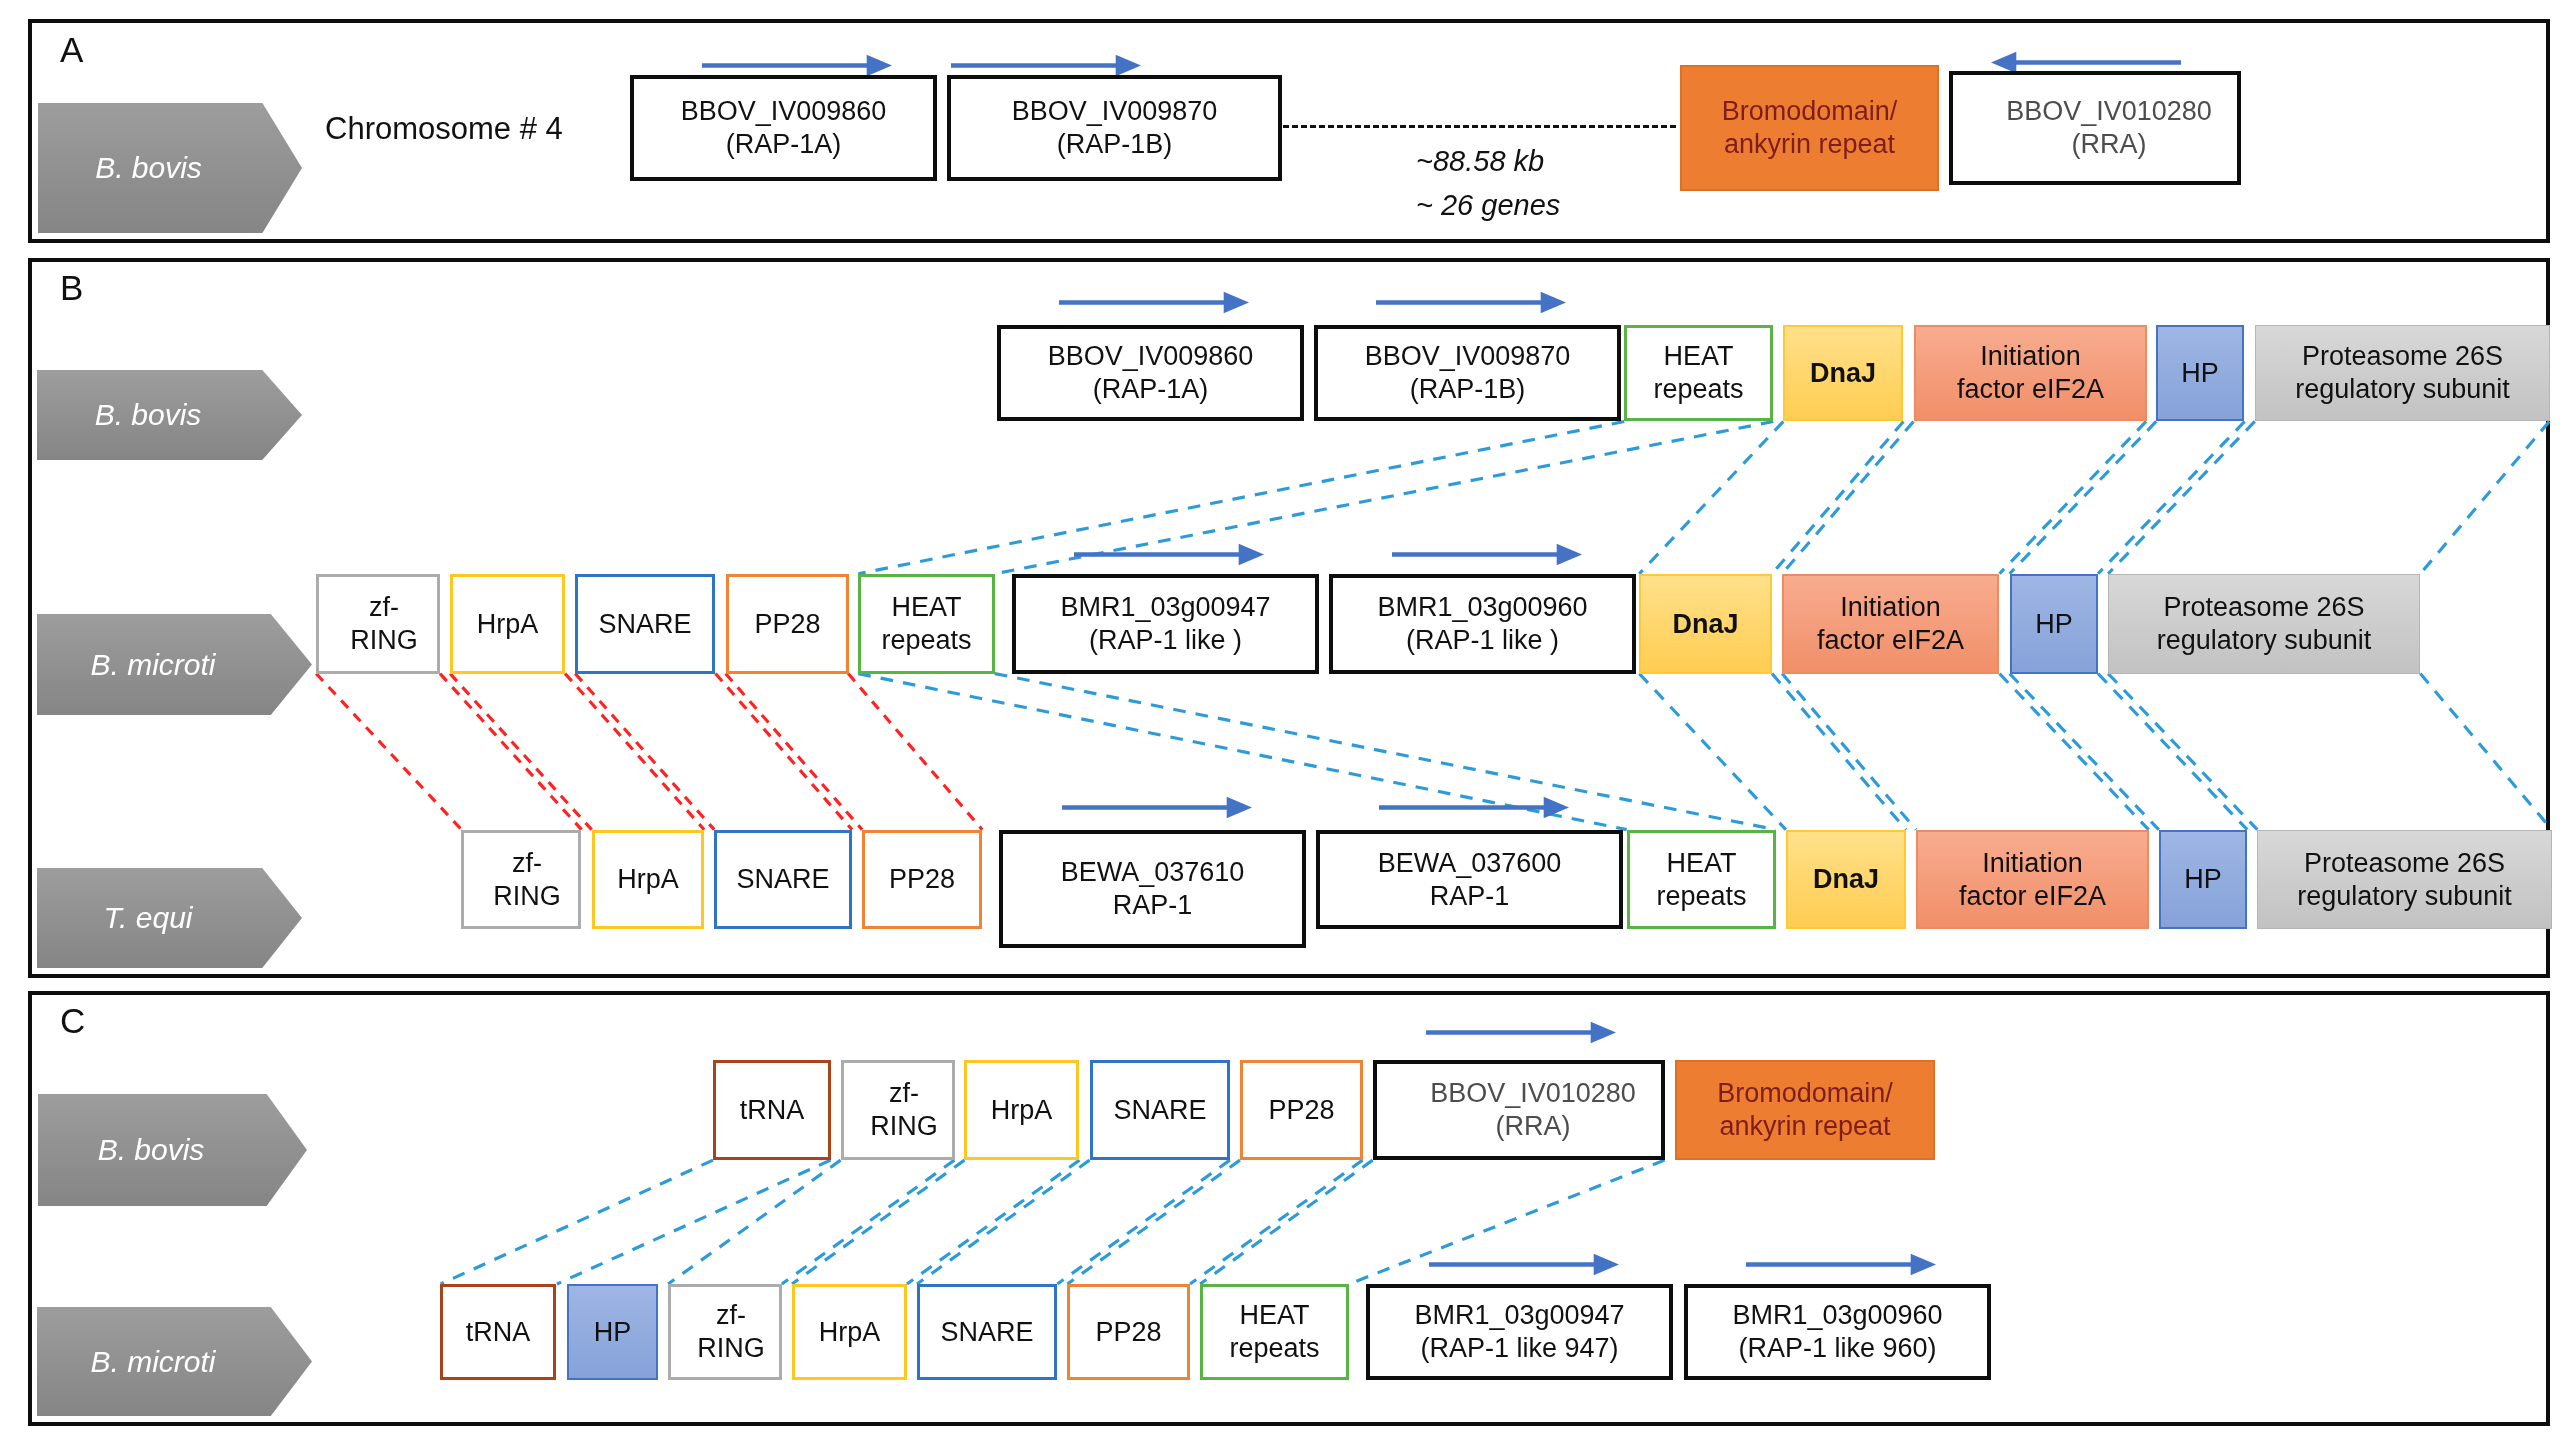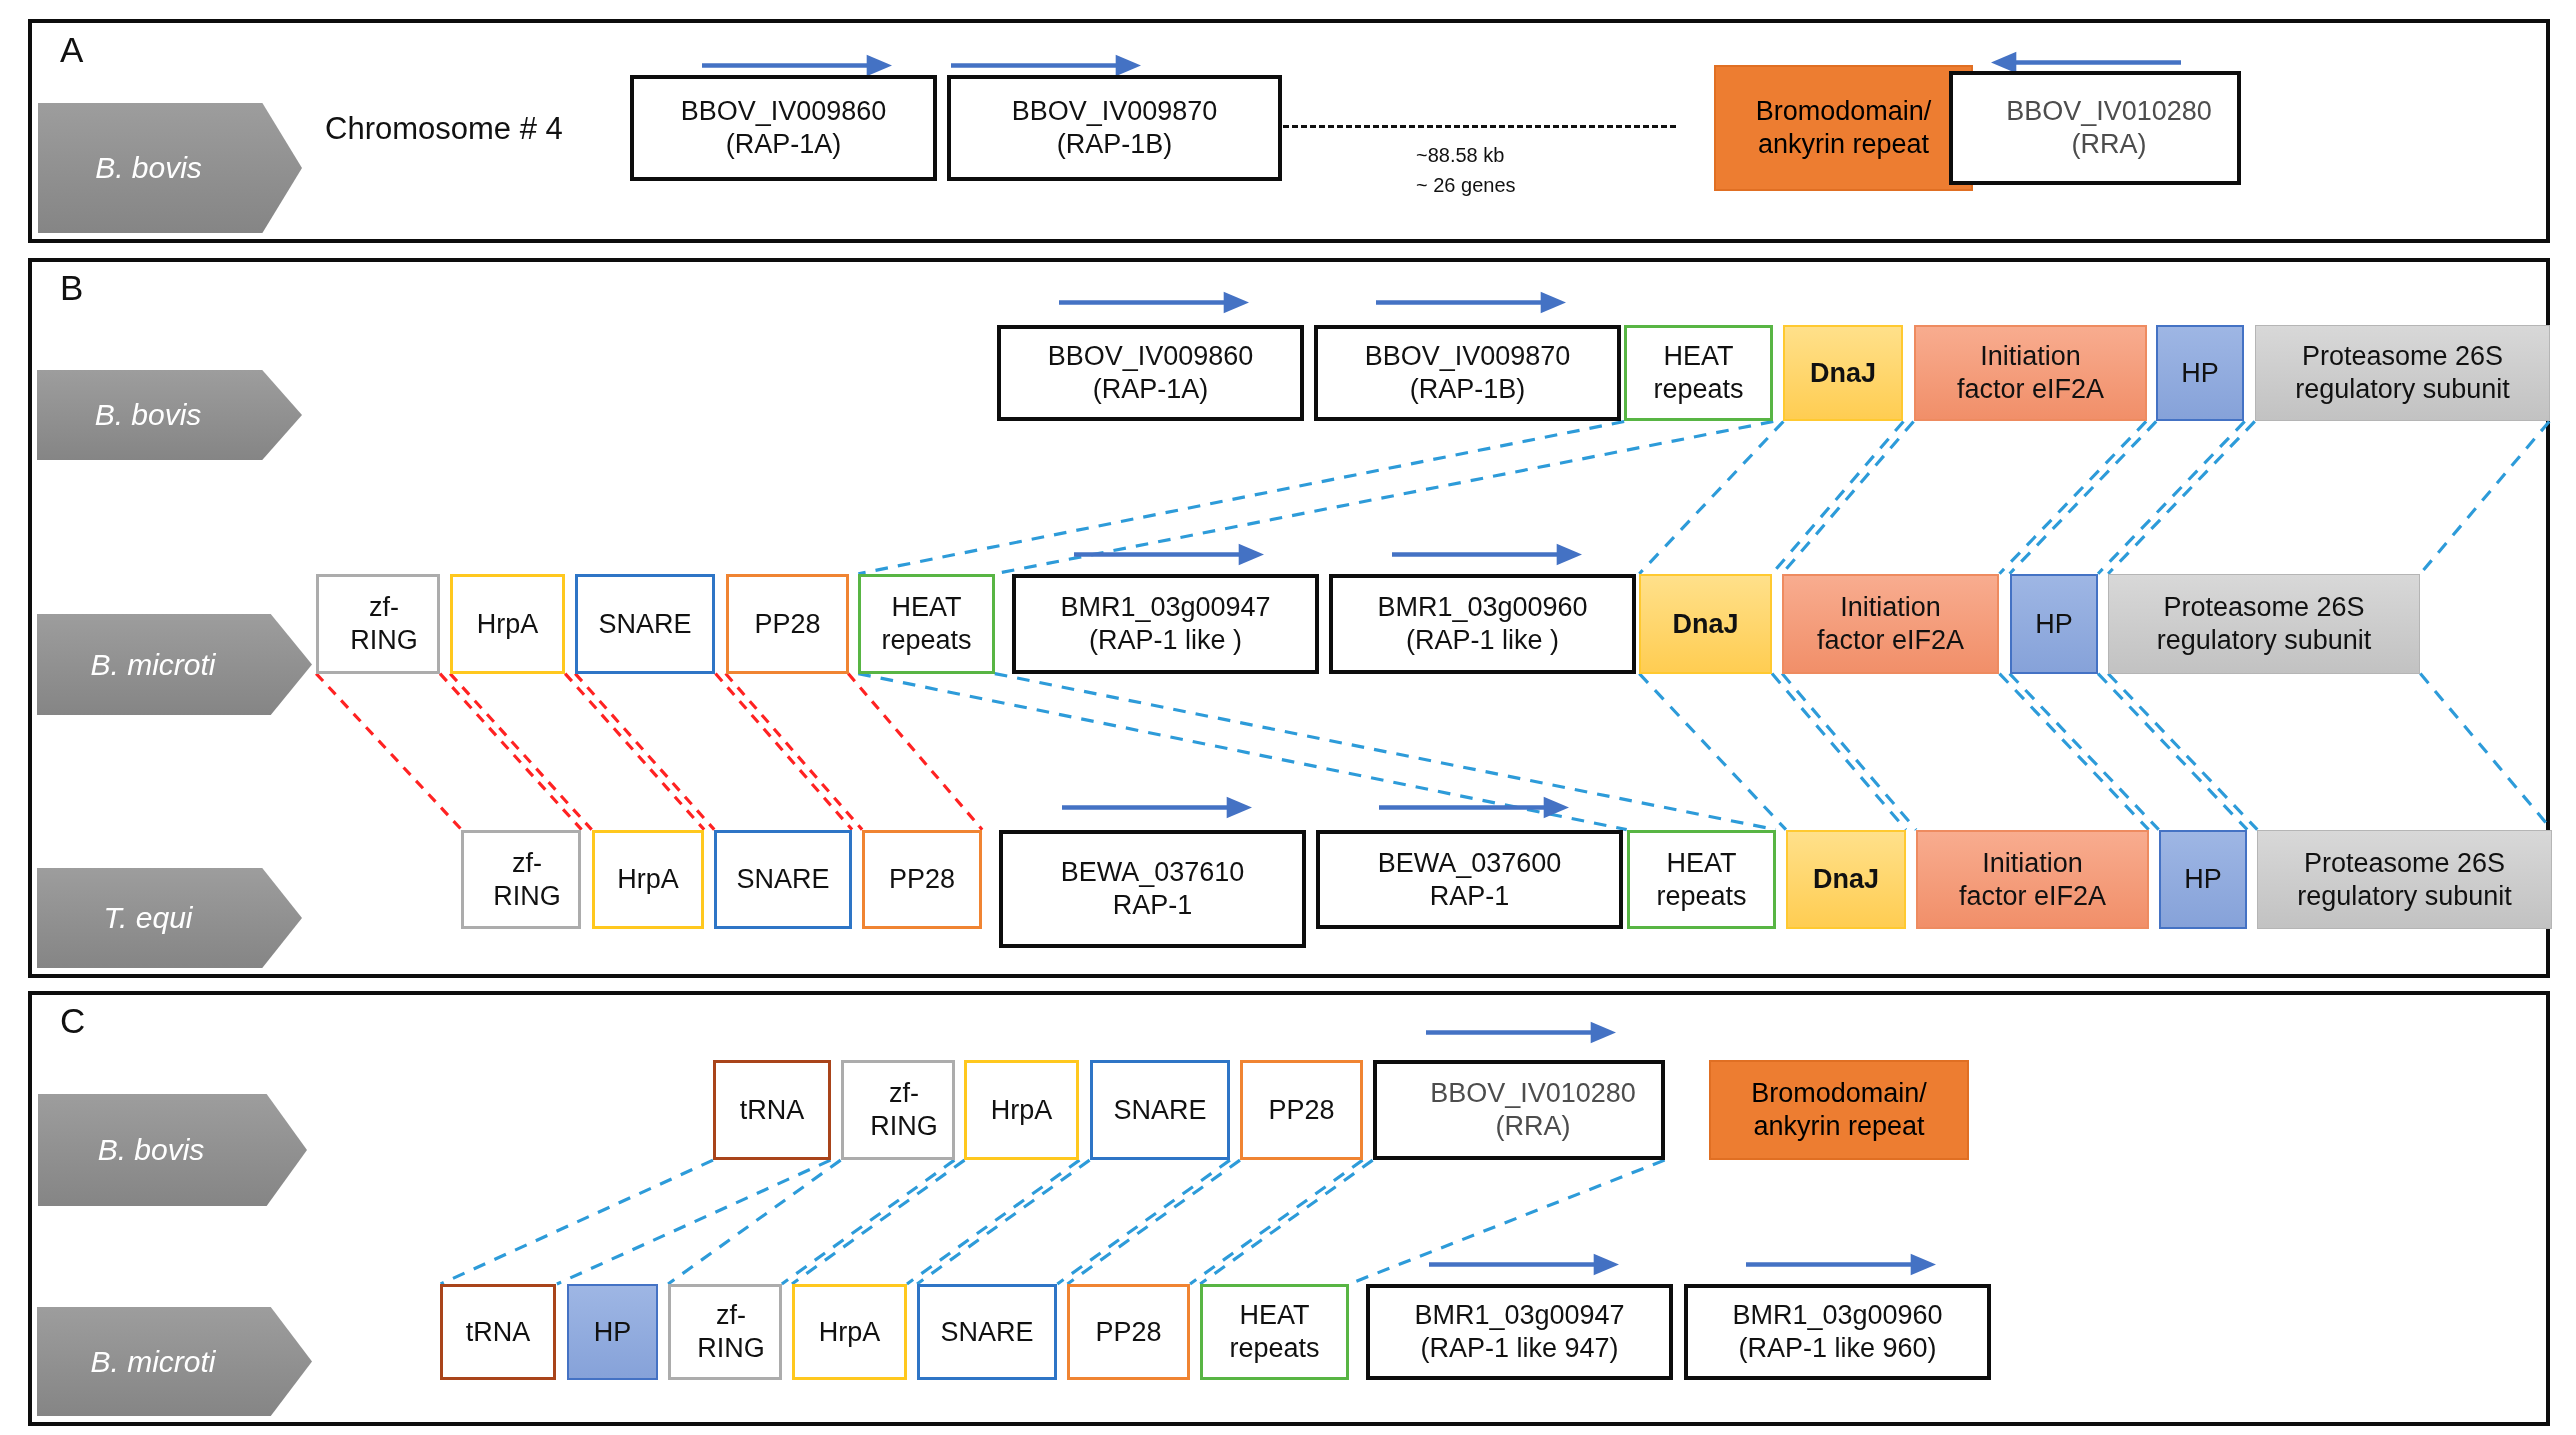--- a/index.html
+++ b/index.html
@@ -19,25 +19,25 @@
   .t-heat{border:3.8px solid #58B544;}
   .t-zfring{border:3.8px solid #ACACAC;padding-left:12px;}
   .t-hrpa{border:3.8px solid #FFC81E;}
   .t-snare{border:3.8px solid #2E75C6;}
   .t-pp28{border:3.8px solid #F08432;}
   .t-trna{border:3.8px solid #A9441A;}
   .t-dnaj{border:2.5px solid #FFC930;background:linear-gradient(#FFE08A,#FFCD52);font-weight:bold;}
   .t-eif2a{border:2.5px solid #EE8B60;background:linear-gradient(#F8AC8F,#F18F69);}
   .t-hp{border:2.5px solid #4472C4;background:linear-gradient(#9EB6E4,#86A2D9);}
   .t-prot{border:1.9px solid #B5B5B5;background:linear-gradient(#D8D8D8,#C2C2C2);}
-  .t-bromo{border:2.5px solid #E06F23;background:#ED7D31;color:#000000;margin-left:34px;}
+  .t-bromo{border:2.5px solid #E06F23;background:#ED7D31;color:#7f1d1d;}
   .garrow{position:absolute;width:190px;height:23px;z-index:2;}
   .chromlab{position:absolute;display:flex;align-items:center;font-size:31px;}
   .gapline{position:absolute;border-top:3.8px dashed #111;z-index:1;}
-  .gaptext{position:absolute;font-size:20px;line-height:1.5;}
+  .gaptext{position:absolute;font-size:29px;line-height:1.5;font-style:italic;}
   #wires{position:absolute;left:0;top:0;z-index:1;pointer-events:none;}
 </style>
 </head>
 <body>
 
 <div id="stage">
   <div class="panel" style="left:28.4px;top:19px;width:2522px;height:224px;"></div>
   <div class="panel" style="left:28.4px;top:258px;width:2522px;height:720px;"></div>
   <div class="panel" style="left:28.4px;top:991px;width:2522px;height:435px;"></div>
 

